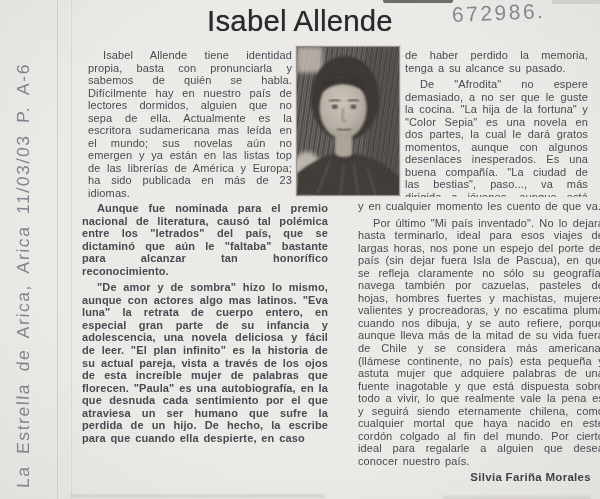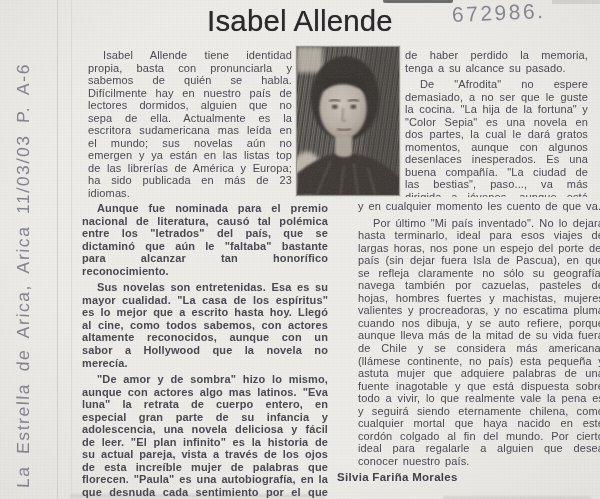--- a/index.html
+++ b/index.html
@@ -55,21 +55,21 @@
     font-size:11px;line-height:12.55px;letter-spacing:.12px;word-spacing:1.6px;
     overflow:hidden;}
   .txt p{margin:4px;}
   .txt p.indent{text-indent:15px;}
   .col-left-top{left:84px;top:45px;width:212px;height:153px;}
   .col-left-bottom{left:78px;top:198px;width:254px;height:301px;font-weight:bold;}
   .col-right-top{left:401px;top:45px;width:191px;height:152px;}
   .col-right-bottom{left:354px;top:196px;width:254px;height:277px;}
   .byline{
     position:absolute;left:337px;top:471px;width:254px;
-    font-weight:700;font-size:11.5px;color:#3e3e46;
+    text-align:right;font-weight:700;font-size:11.5px;color:#3e3e46;
     letter-spacing:.3px;
   }
 </style>
 </head>
 <body>
 
 <div class="page">
 
   <div class="crease c1"></div>
   <div class="crease c2"></div>
@@ -132,21 +132,20 @@
       <path d="M20 150 L34 116 M44 150 L48 120 M62 150 L58 118 M80 150 L72 122" stroke="#57524c" stroke-width="1.4" filter="url(#b1)"></path>
       <rect x="0" y="0" width="104" height="150" filter="url(#noise)" opacity=".5"></rect>
     </svg>
   </figure>
 
   <div class="txt col-left-top">
       <p class="indent">Isabel Allende tiene identidad propia, basta con pronunciarla y sabemos de quién se habla. Difícilmente hay en nuestro país de lectores dormidos, alguien que no sepa de ella. Actualmente es la escritora sudamericana mas leída en el mundo; sus novelas aún no emergen y ya están en las listas top de las librerías de América y Europa; ha sido publicada en más de 23 idiomas.</p>
     </div>
   <div class="txt col-left-bottom">
       <p class="indent">Aunque fue nominada para el premio nacional de literatura, causó tal polémica entre los "letrados" del país, que se dictaminó que aún le "faltaba" bastante para alcanzar tan honorífico reconocimiento.</p>
-      <p class="indent">Sus novelas son entretenidas. Esa es su mayor cualidad. "La casa de los espíritus" es lo mejor que a escrito hasta hoy. Llegó al cine, como todos sabemos, con actores altamente reconocidos, aunque con un sabor a Hollywood que la novela no merecía.</p>
       <p class="indent">"De amor y de sombra" hizo lo mismo, aunque con actores algo mas latinos. "Eva luna" la retrata de cuerpo entero, en especial gran parte de su infancia y adolescencia, una novela deliciosa y fácil de leer. "El plan infinito" es la historia de su actual pareja, vista a través de los ojos de esta increíble mujer de palabras que florecen. "Paula" es una autobiografía, en la que desnuda cada sentimiento por el que atraviesa un ser humano que sufre la perdida de un hijo. De hecho, la escribe para que cuando ella despierte, en caso</p>
     </div>
   <div class="txt col-right-top">
       <p class="">de haber perdido la memoria, tenga a su alcance su pasado.</p>
       <p class="indent">De "Afrodita" no espere demasiado, a no ser que le guste la cocina. "La hija de la fortuna" y "Color Sepia" es una novela en dos partes, la cual le dará gratos momentos, aunque con algunos desenlaces inesperados. Es una buena compañía. "La ciudad de las bestias", paso..., va más dirigida a jóvenes, aunque está pacientemente esperando,</p>
     </div>
   <div class="txt col-right-bottom">
       <p class="">y en cualquier momento les cuento de que va.</p>
       <p class="indent">Por último "Mi país inventado". No lo dejará hasta terminarlo, ideal para esos viajes de largas horas, nos pone un espejo del porte del país (sin dejar fuera Isla de Pascua), en que se refleja claramente no sólo su geografía, navega también por cazuelas, pasteles de hojas, hombres fuertes y machistas, mujeres valientes y procreadoras, y no escatima pluma cuando nos dibuja, y se auto refiere, porque aunque lleva más de la mitad de su vida fuera de Chile y se considera más americana, (llámese continente, no país) esta pequeña y astuta mujer que adquiere palabras de una fuente inagotable y que está dispuesta sobre todo a vivir, lo que realmente vale la pena es y seguirá siendo eternamente chilena, como cualquier mortal que haya nacido en este cordón colgado al fin del mundo. Por cierto ideal para regalarle a alguien que desea conocer nuestro país.</p>
       <p class="indent">América de todo, quien avisa no engaña.</p>

